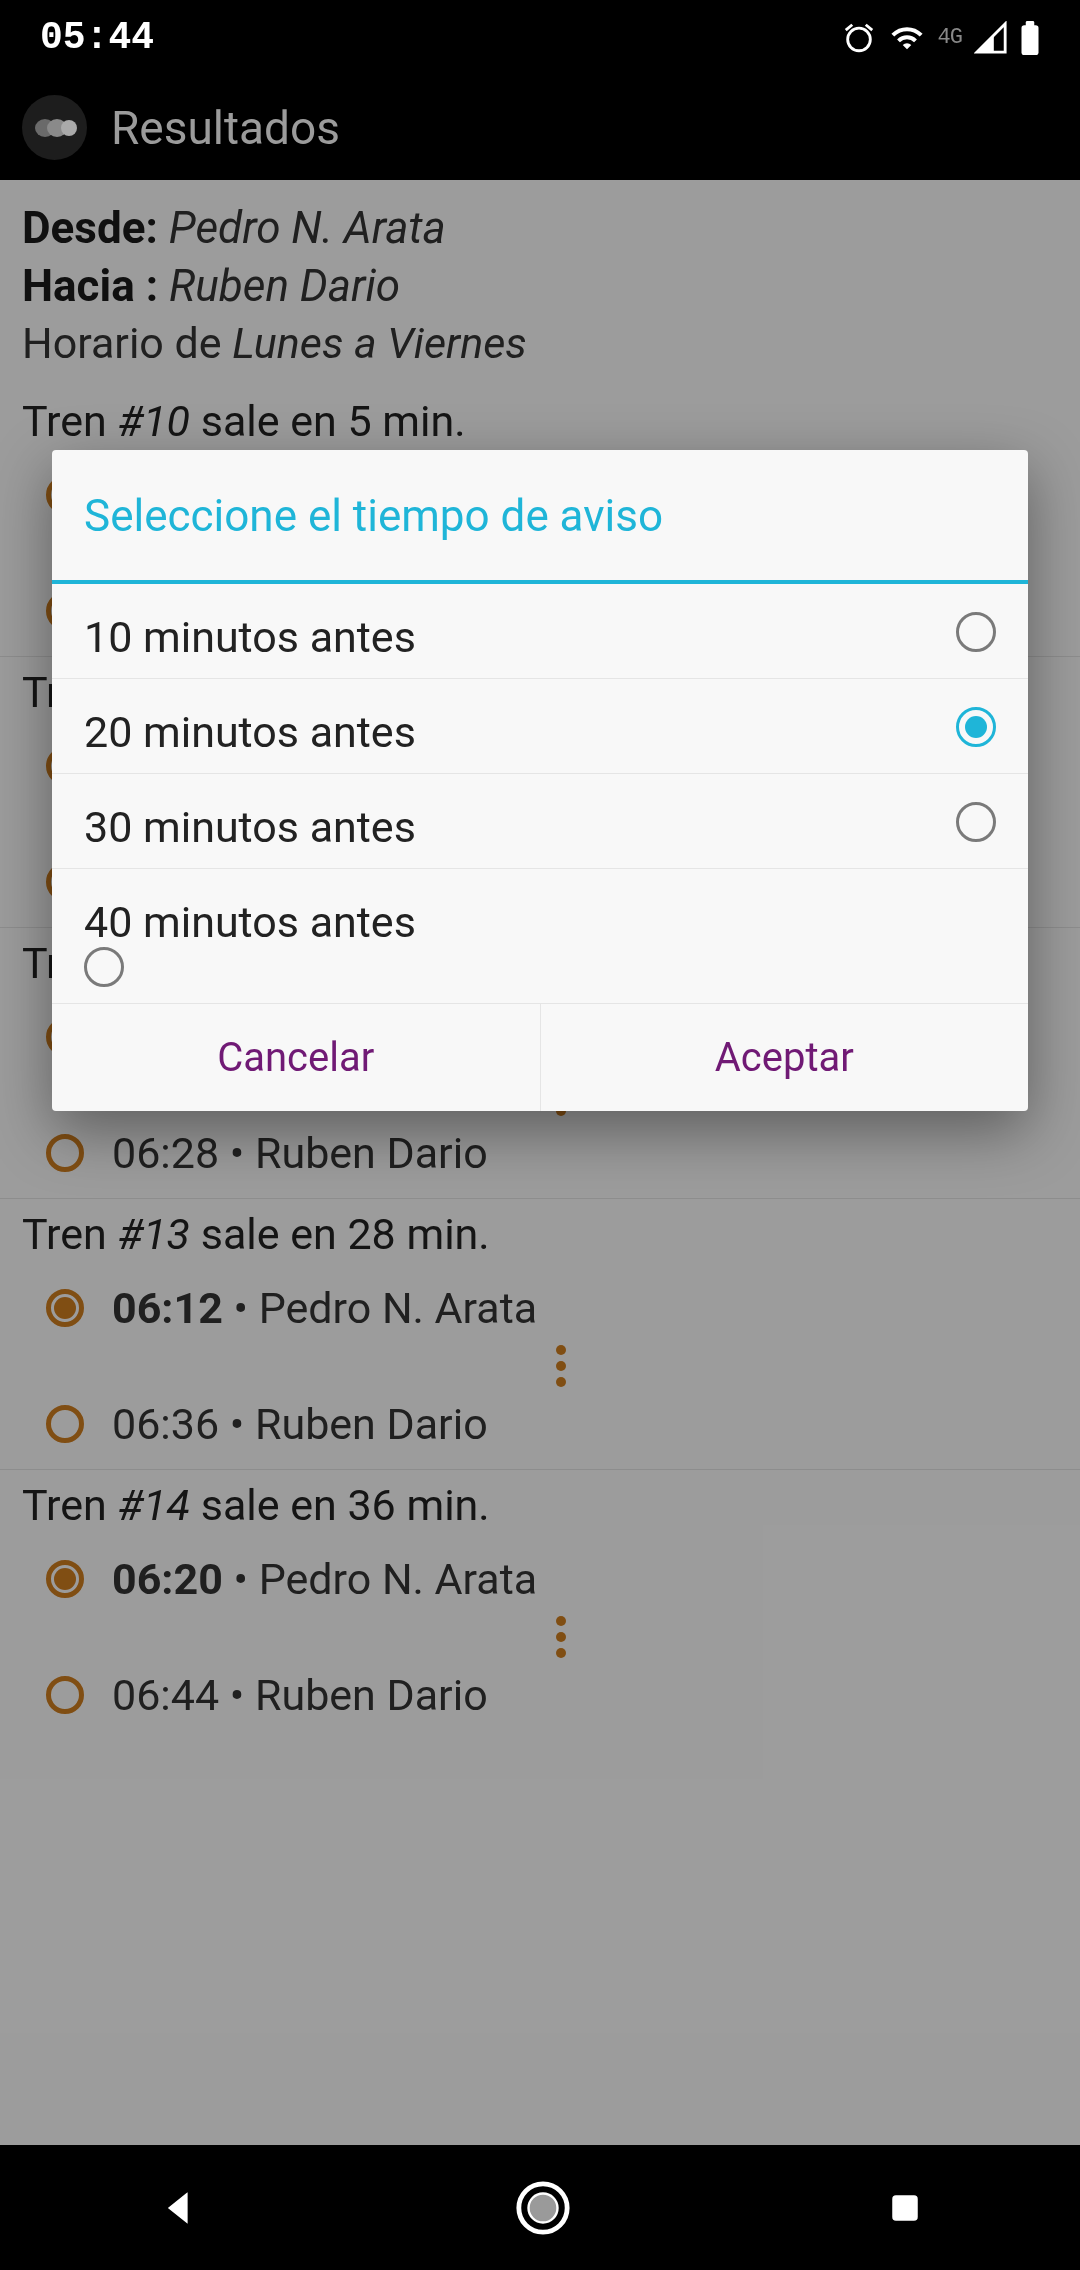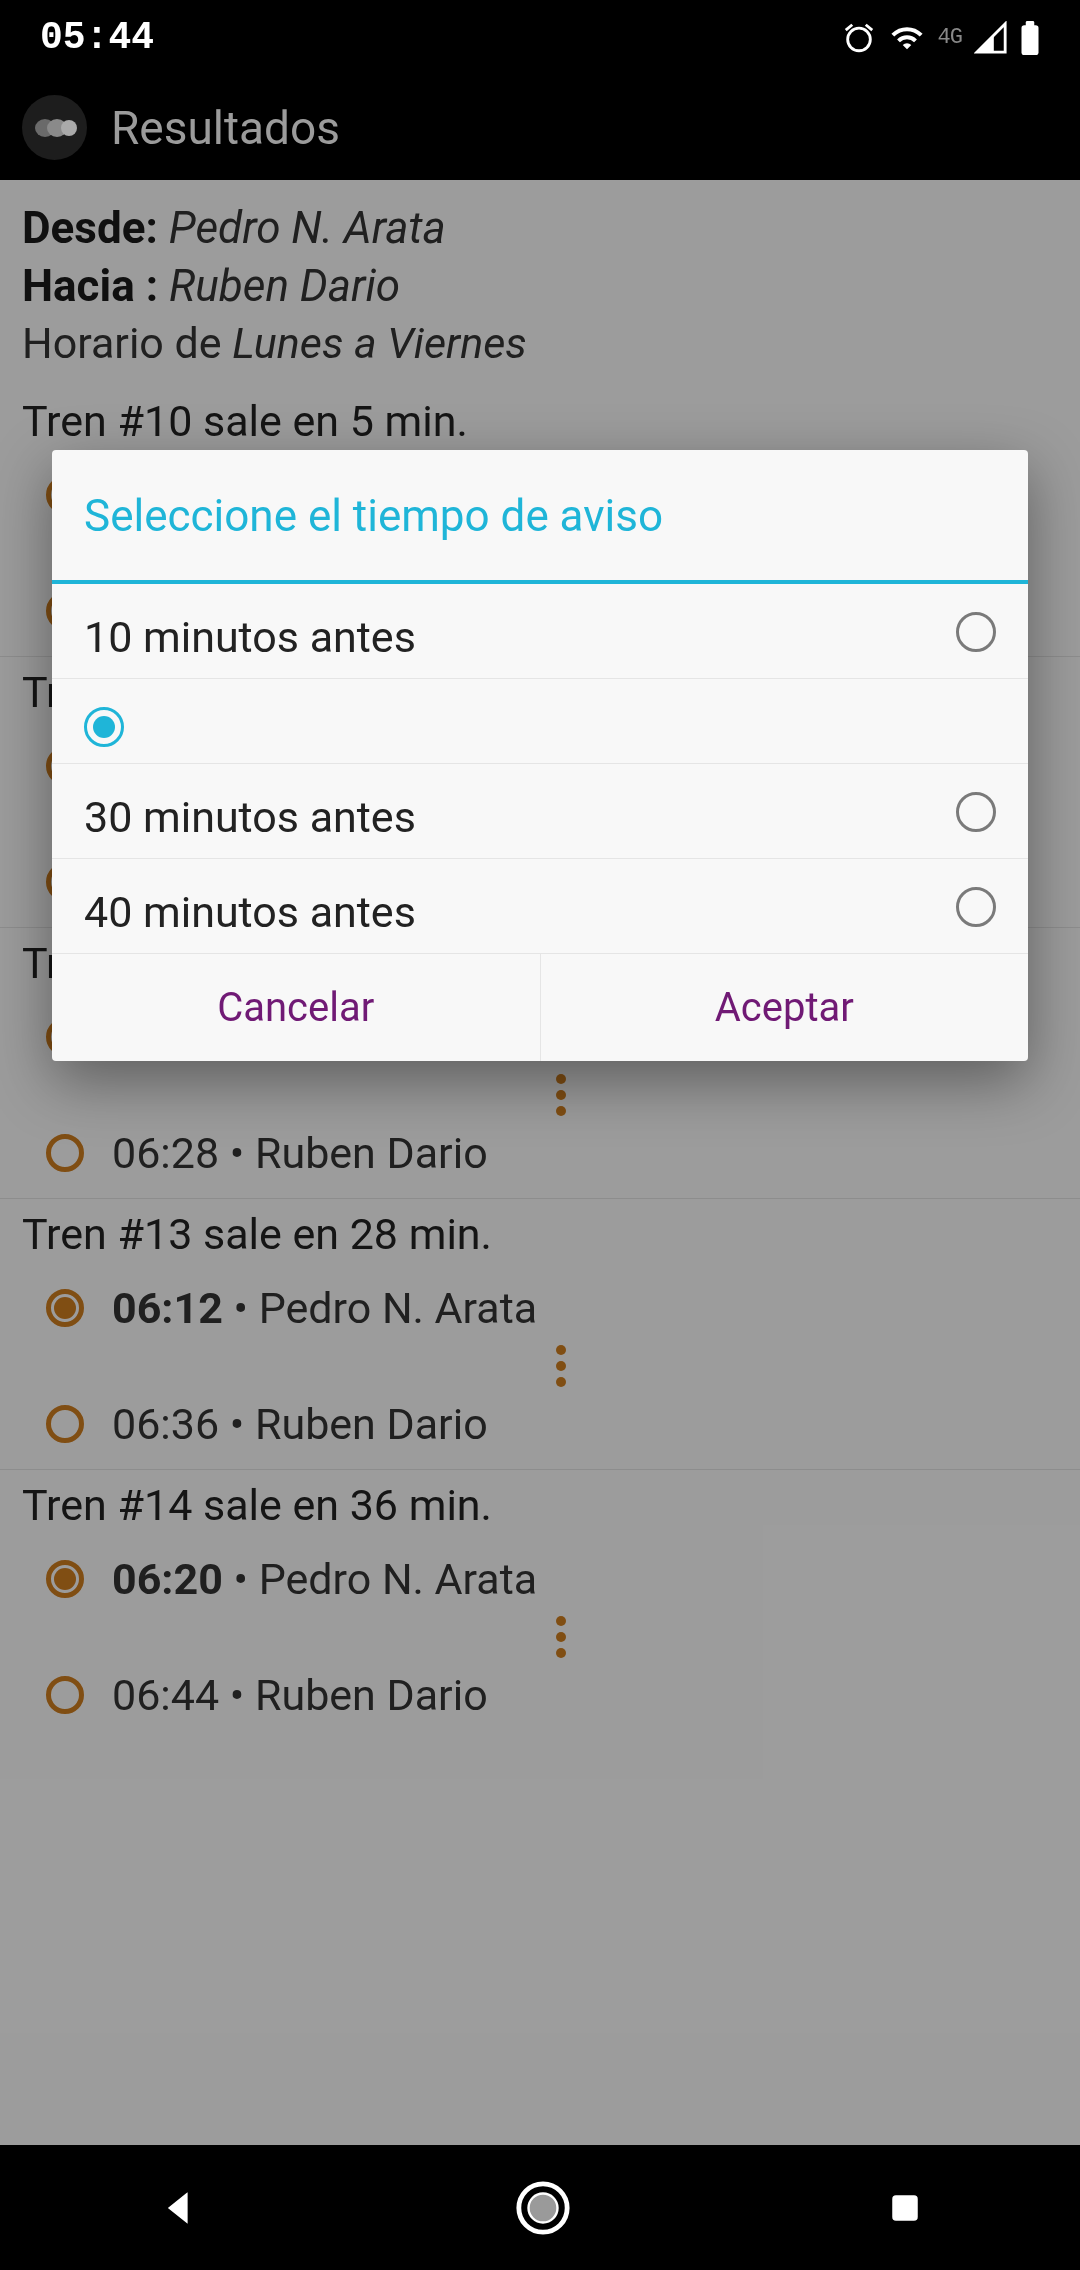--- a/index.html
+++ b/index.html
@@ -59,21 +59,21 @@
     .route-line { font-size: 44px; margin-bottom: 6px; color: #1a1a1a; }
     .route-line b { font-weight: 700; text-align: right; }
     .route-line i { font-style: italic; color: #333; }
     .route-sub { font-size: 43px; color: #333; }
     .route-sub .prefix { }
     .route-sub .italic { font-style: italic; }
 
     .train-group { padding: 10px 22px 14px; border-top: 1px solid #ddd; }
     .train-group:first-of-type { border-top: none; }
     .train-headline { font-size: 43px; margin-bottom: 18px; color: #222; }
-    .train-headline .num { }
+    .train-headline .num { font-style: italic; }
     .stop-row { display: flex; align-items: center; gap: 26px; padding: 6px 0 6px 22px; font-size: 43px; color: #333; }
     .stop-time-bold { font-weight: 700; }
     .stop-dot-col { width: 42px; display: flex; flex-direction: column; align-items: center; }
     .dot-filled {
       width: 38px; height: 38px; border-radius: 50%;
       border: 5px solid #c97a1e; position: relative;
     }
     .dot-filled::after {
       content: ""; position: absolute; left: 50%; top: 50%;
       transform: translate(-50%, -50%);
@@ -105,21 +105,21 @@
       color: #1fb5d8;
       border-bottom: 4px solid #1fb5d8;
     }
     .option-row {
       display: flex; align-items: flex-start; justify-content: space-between;
       padding: 28px 32px 16px 32px;
       border-bottom: 1px solid #e5e5e5;
       font-size: 43px;
       color: #222;
     }
-    .option-row:last-of-type { border-bottom: 1px solid #e5e5e5; }
+    .option-row:last-of-type { border-bottom: 1px solid #e5e5e5; flex-direction: column; }
     .radio {
       width: 40px; height: 40px; border-radius: 50%;
       border: 3px solid #7a7a7a;
       display: flex; align-items: center; justify-content: center;
       flex-shrink: 0;
     }
     .radio.checked { border-color: #1fb5d8; }
     .radio.checked::after {
       content: ""; width: 22px; height: 22px; border-radius: 50%;
       background: #1fb5d8;
@@ -302,20 +302,21 @@
 
 <div class="overlay"></div>
 <div class="dialog">
   <div class="dialog-title">Seleccione el tiempo de aviso</div>
   <div id="options-container">
       <div class="option-row">
         <span>10 minutos antes</span>
         <div class="radio"></div>
       </div>
       <div class="option-row">
+        <span>20 minutos antes</span>
         <div class="radio checked"></div>
       </div>
       <div class="option-row">
         <span>30 minutos antes</span>
         <div class="radio"></div>
       </div>
       <div class="option-row">
         <span>40 minutos antes</span>
         <div class="radio"></div>
       </div>

